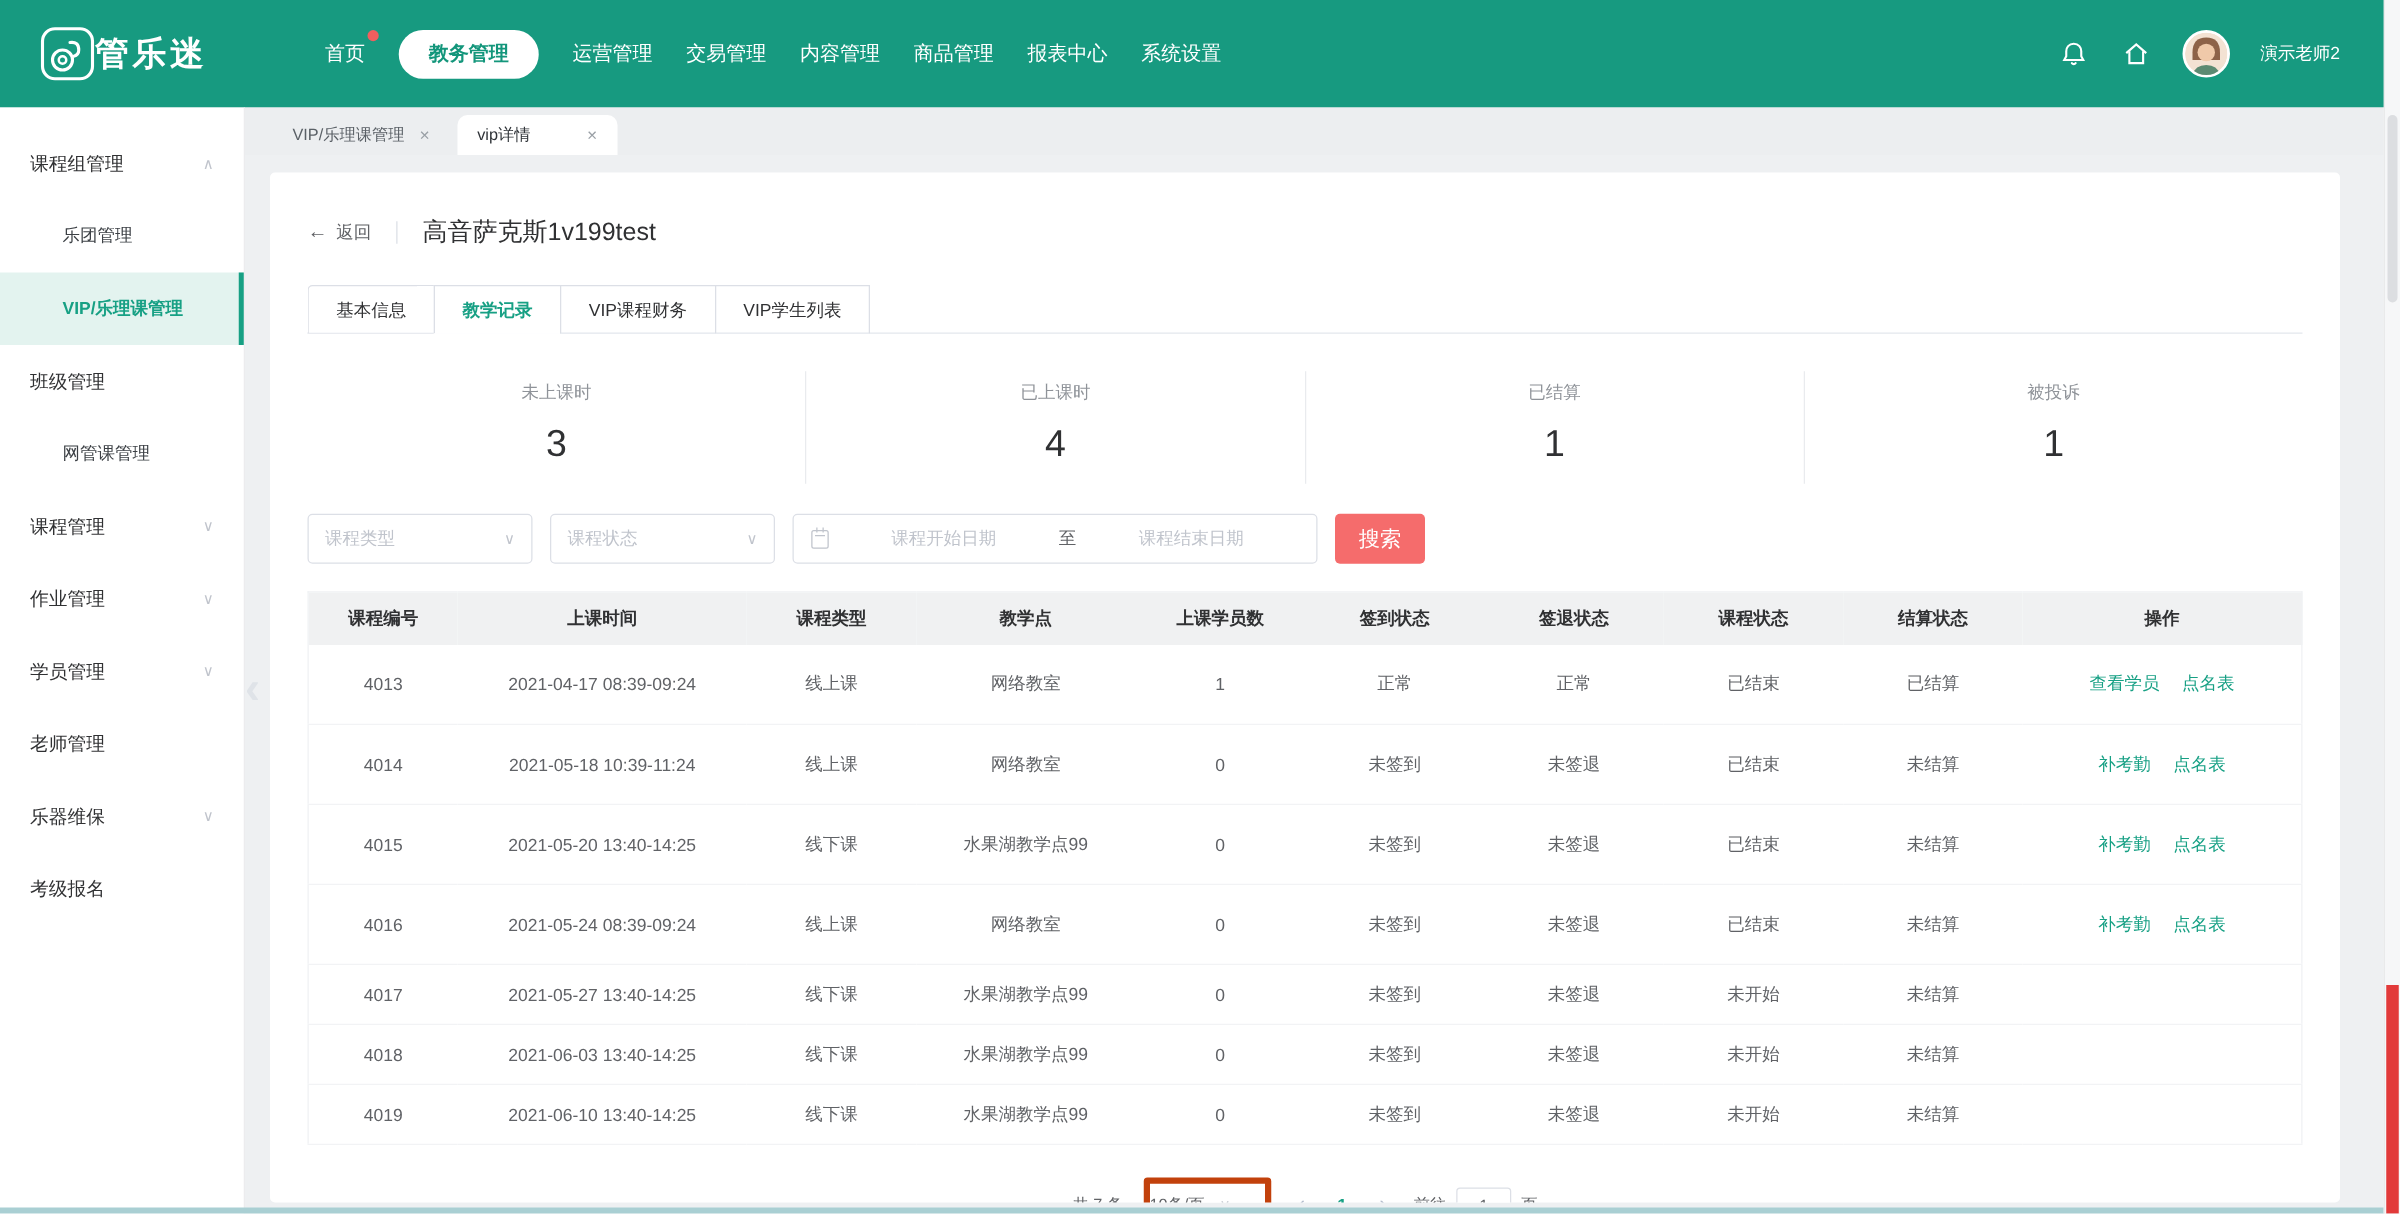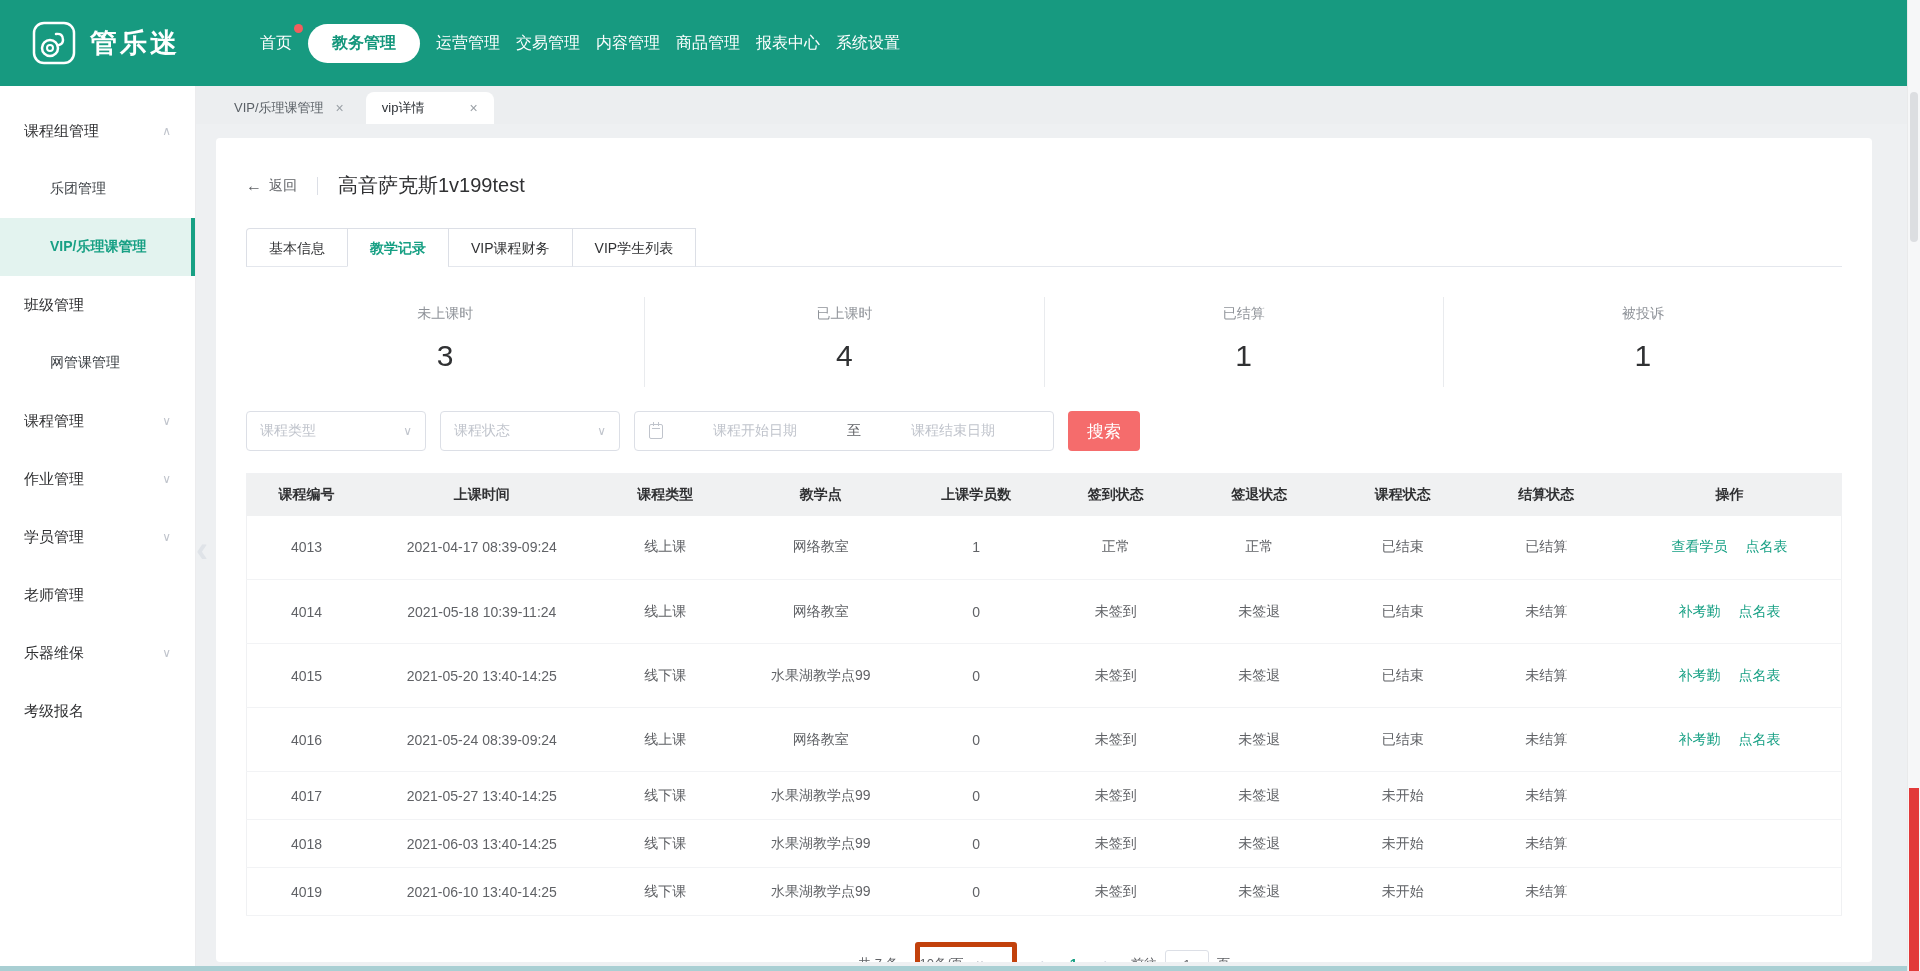--- a/index.html
+++ b/index.html
@@ -2,24 +2,24 @@
 <html><head>
 <meta charset="utf-8">
 <style>
   * { box-sizing: border-box; margin: 0; padding: 0; }
   html,body { width:1920px; height:971px; }
   body { font-family: "Liberation Sans", "DejaVu Sans", sans-serif; }
   .screen { position:relative; width:1920px; height:971px; background:#eef0f2; overflow:hidden; }
 
   
   .topbar { height:86px; background:#179a80; display:flex; align-items:center; padding:0 34px 0 32px; }
-  .brand { display:flex; align-items:center; gap:14px; width:190px; flex-shrink:0; }
+  .brand { display:flex; align-items:center; gap:0; width:190px; flex-shrink:0; }
   .brand-logo { width:44px; height:44px; display:flex; align-items:center; justify-content:center; }
   .brand-name { color:#fff; font-size:27px; font-weight:bold; letter-spacing:3px; white-space:nowrap; }
-  .topnav { display:flex; align-items:center; gap:16px; margin-left:38px; flex:1; }
+  .topnav { display:flex; align-items:center; gap:27px; margin-left:38px; flex:1; }
   .nav-item { color:#fff; font-size:16px; cursor:pointer; position:relative; padding:9px 0; white-space:nowrap; }
   .nav-item.active { background:#fff; color:#13967b; padding:9px 24px; border-radius:20px; font-weight:bold; }
   .dot { position:absolute; top:0; right:-11px; width:9px; height:9px; border-radius:50%; background:#f25e5e; }
   .topbar-right { display:flex; align-items:center; gap:24px; flex-shrink:0; margin-right:14px; }
   .icon-btn { width:26px; height:26px; cursor:pointer; display:flex; align-items:center; justify-content:center; }
   .avatar { width:38px; height:38px; border-radius:50%; background:#fff; border:2px solid #fff; overflow:hidden; cursor:pointer; flex-shrink:0; }
   .username { color:#fff; font-size:14px; cursor:pointer; white-space:nowrap; }
 
   
   .workspace { display:flex; height:885px; }
@@ -115,20 +115,43 @@
     <nav class="topnav" id="topnav">
         <div class="nav-item"><span>首页</span><span class="dot"></span></div>
         <div class="nav-item active"><span>教务管理</span></div>
         <div class="nav-item"><span>运营管理</span></div>
         <div class="nav-item"><span>交易管理</span></div>
         <div class="nav-item"><span>内容管理</span></div>
         <div class="nav-item"><span>商品管理</span></div>
         <div class="nav-item"><span>报表中心</span></div>
         <div class="nav-item"><span>系统设置</span></div>
       </nav>
+    <div class="topbar-right">
+      <span class="icon-btn">
+        <svg width="24" height="24" viewBox="0 0 24 24" fill="none" stroke="#ffffff" stroke-width="1.7">
+          <path d="M12 4 c-4 0 -6 3 -6 6 v4 l-1.6 3 h15.2 L18 14 v-4 c0 -3 -2 -6 -6 -6 z"></path>
+          <path d="M10.5 19.5 a1.8 1.8 0 0 0 3 0" stroke-linecap="round"></path>
+        </svg>
+      </span>
+      <span class="icon-btn">
+        <svg width="24" height="24" viewBox="0 0 24 24" fill="none" stroke="#ffffff" stroke-width="1.7">
+          <path d="M4 11.5 L12 4.5 L20 11.5"></path>
+          <path d="M6.5 10 V19.5 H17.5 V10"></path>
+        </svg>
+      </span>
+      <span class="avatar">
+        <svg width="34" height="34" viewBox="0 0 34 34">
+          <circle cx="17" cy="17" r="17" fill="#f3e2d3"></circle>
+          <path d="M6 16 q0-12 11-12 q11 0 11 12 v6 h-22 z" fill="#8d6248"></path>
+          <circle cx="17" cy="16" r="7" fill="#f0c9a9"></circle>
+          <path d="M6 34 q2-8 11-8 q9 0 11 8 z" fill="#5b8a72"></path>
+        </svg>
+      </span>
+      <span class="username">演示老师2</span>
+    </div>
   </header>
 
   <div class="workspace">
     <aside class="sidebar" id="sidebar">
         <div class="side-item">
           <span class="side-label">课程组管理</span>
           <span class="side-chevron">∧</span>
         </div>
         <div class="side-item child">
           <span class="side-label">乐团管理</span>

